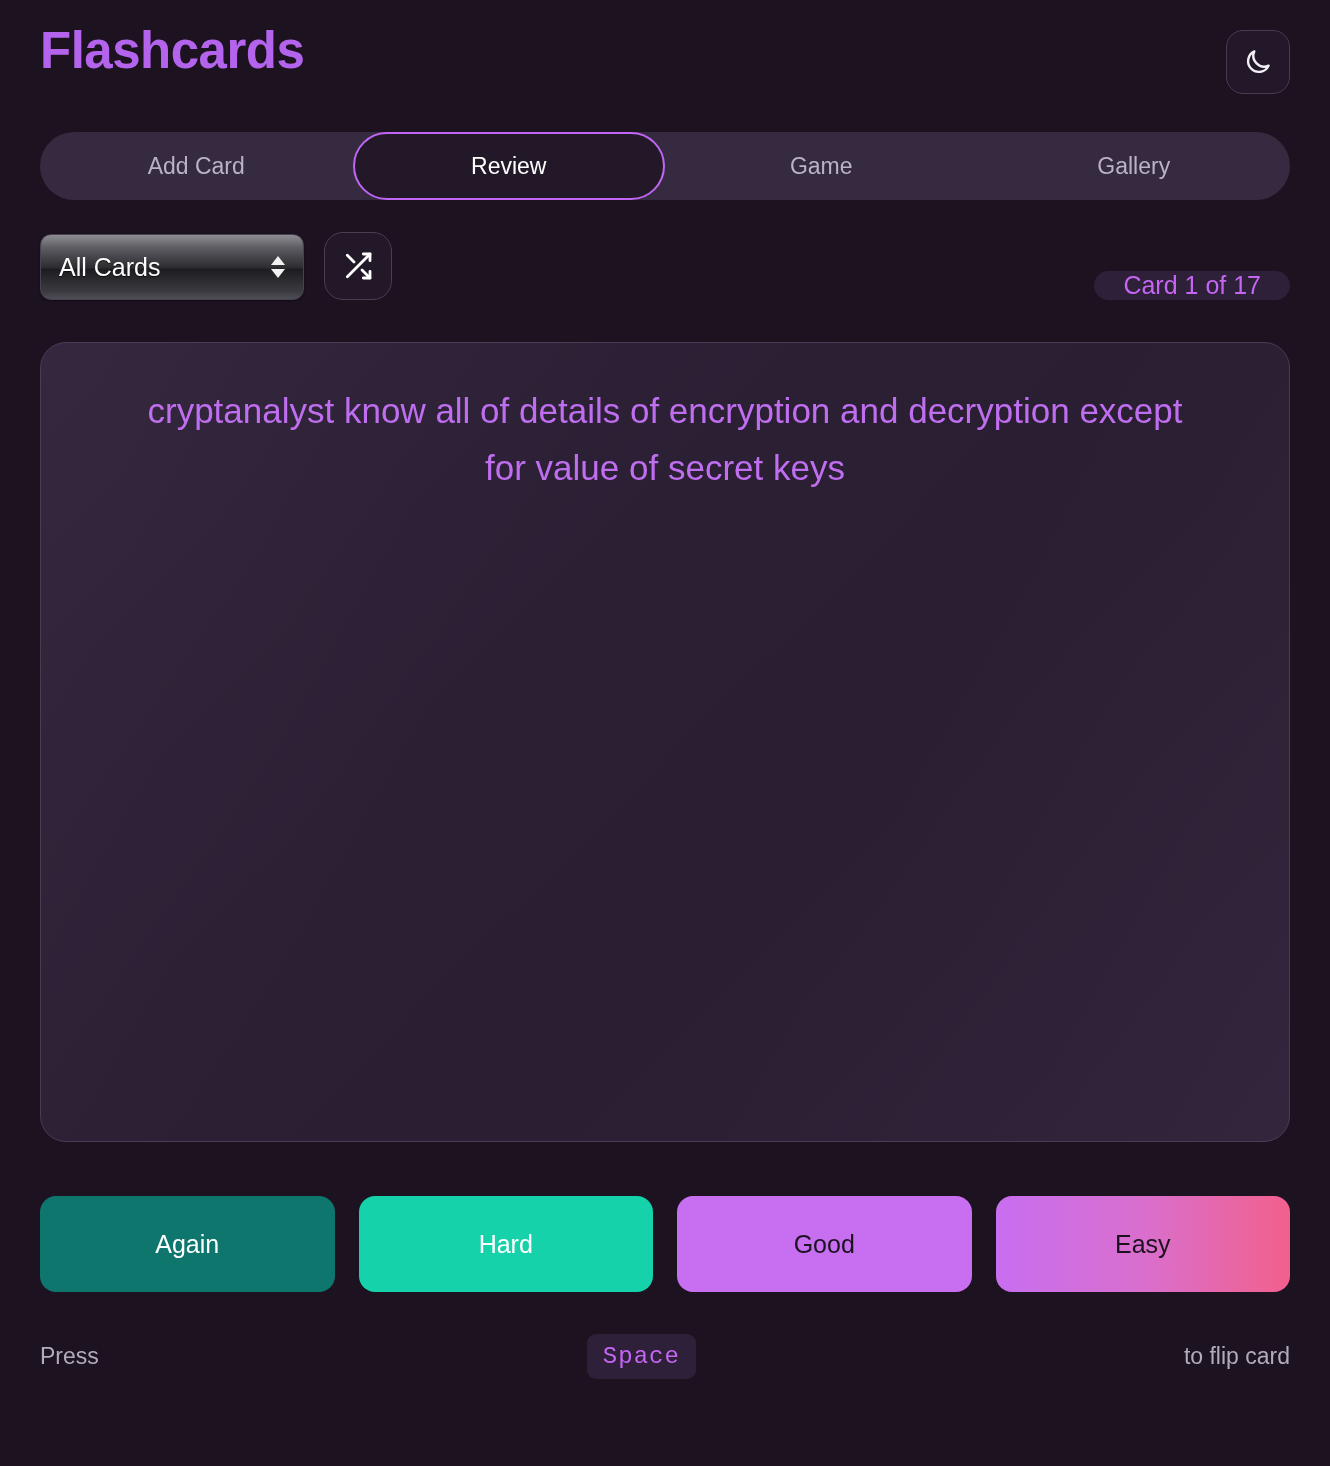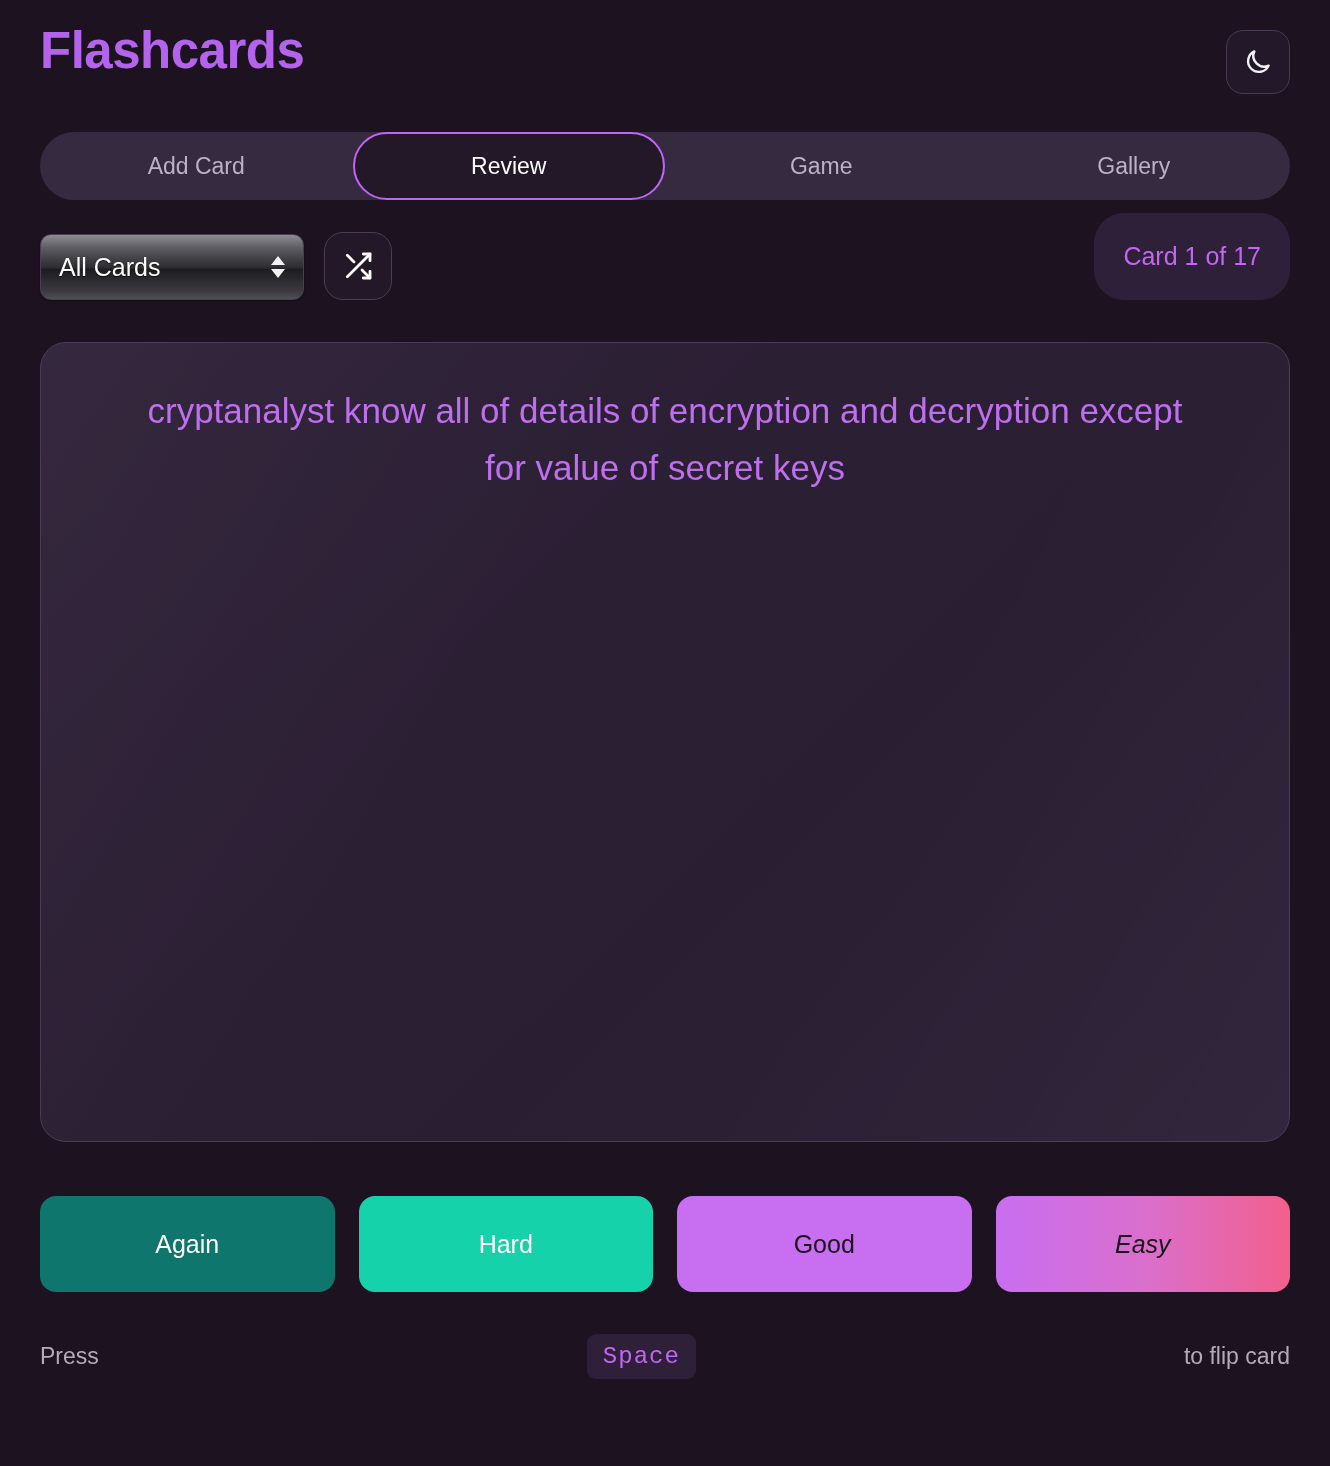--- a/index.html
+++ b/index.html
@@ -143,21 +143,21 @@
     cursor: pointer;
   }
   .shuffle-btn svg { display: block; }
 
   .counter-badge {
     margin-left: auto;
     background: #2e2038;
     color: #c565f3;
     font-size: 25px;
     border-radius: 30px;
-    padding: 29px 29px;
+    padding: 0 29px;
     user-select: none;
     white-space: nowrap;
   }
 
   
   .flashcard {
     margin-top: 42px;
     height: 800px;
     border-radius: 26px;
     border: 1.5px solid #4a3b57;
@@ -205,21 +205,21 @@
     font-size: 25px;
     font-family: "Liberation Sans", sans-serif;
     cursor: pointer;
     display: flex;
     align-items: center;
     justify-content: center;
   }
   .rating-again { background: #0f766e; color: #ffffff; }
   .rating-hard  { background: #16d2ab; color: #ffffff; }
   .rating-good  { background: #c86ef0; color: #1c1220; }
-  .rating-easy  { background: linear-gradient(90deg, #c86ef0 0%, #d96fcd 50%, #f2608c 100%); color: #1c1220; font-style: italic; }
+  .rating-easy  { background: linear-gradient(90deg, #c86ef0 0%, #d96fcd 50%, #f2608c 100%); color: #1c1220; }
 
   
   .hint {
     margin-top: 42px;
     display: flex;
     align-items: center;
     justify-content: space-between;
     gap: 11px;
     font-size: 23px;
     color: #b3aabb;

